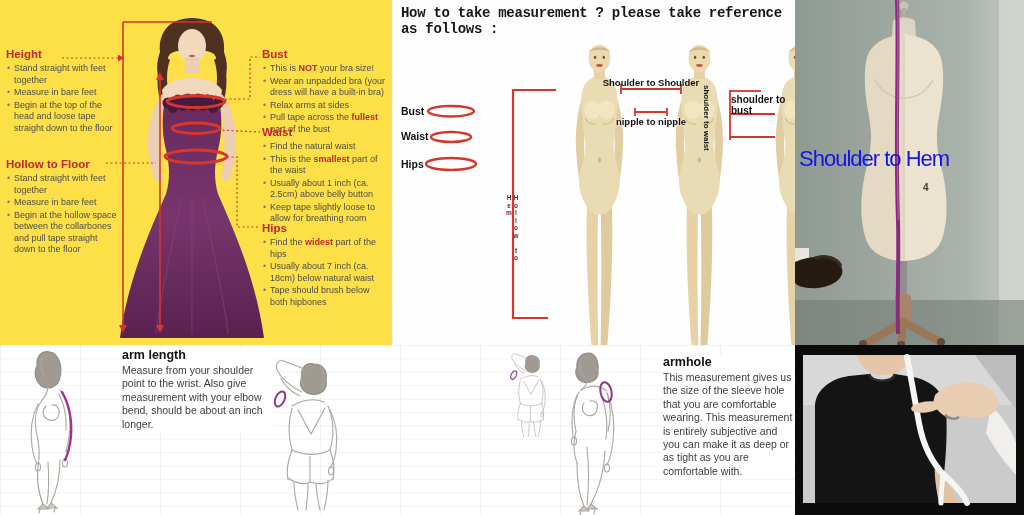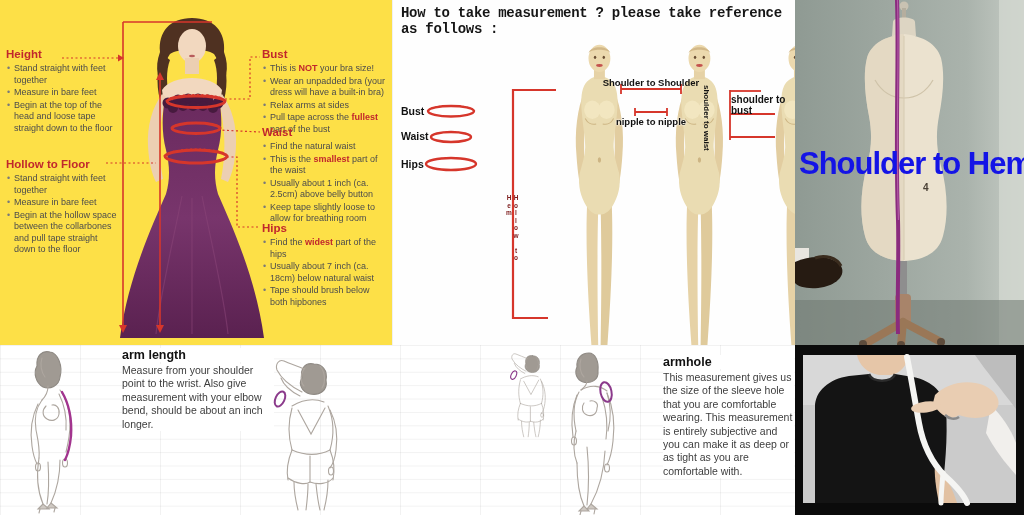--- a/index.html
+++ b/index.html
@@ -29,21 +29,21 @@
   #lbl-waist{left:8px;top:130px;}
   #lbl-hips{left:8px;top:158px;}
   #lbl-sts{left:196px;top:77px;width:124px;text-align:center;font-size:9.5px;}
   #lbl-ntn{left:210px;top:116px;width:96px;text-align:center;font-size:9.5px;text-shadow:0 0 2px #fff,0 0 2px #fff;}
   #lbl-stb{left:329px;top:94px;font-size:10px;margin-left:9px;}
   #lbl-stw{left:309px;top:85px;height:70px;font-size:8px;writing-mode:vertical-rl;}
   #lbl-hth{left:112.5px;top:194px;height:72px;font-size:6.5px;writing-mode:vertical-rl;
            text-orientation:upright;color:#7c1a1a;letter-spacing:0.5px;}
   
   #photo-top{left:795px;top:0;width:229px;height:345px;overflow:hidden;}
-  #photo-top-caption{left:4px;top:146px;width:224px;font-size:31px;font-weight:bold;
+  #photo-top-caption{left:4px;top:146px;width:224px;font-size:22px;font-weight:normal;
                      color:#1414e6;letter-spacing:-1px;white-space:nowrap;}
   #form-size{left:128px;top:182px;font-size:10px;font-weight:bold;color:#4a4136;}
   
   #panel-bottom{left:0;top:345px;width:943px;height:170px;background:#fff;
     background-image:linear-gradient(rgba(0,0,0,0.05) 1px,transparent 1px),
                      linear-gradient(90deg,rgba(0,0,0,0.05) 1px,transparent 1px);
     background-size:80px 13.4px;}
   .bsec{position:absolute;}
   .bsec h3{margin:0 0 2px 0;font-size:12.5px;font-weight:bold;color:#111;background:#fff;}
   .bsec p{margin:0;font-size:10.5px;line-height:13.4px;color:#3d3d3d;background:#fff;}

